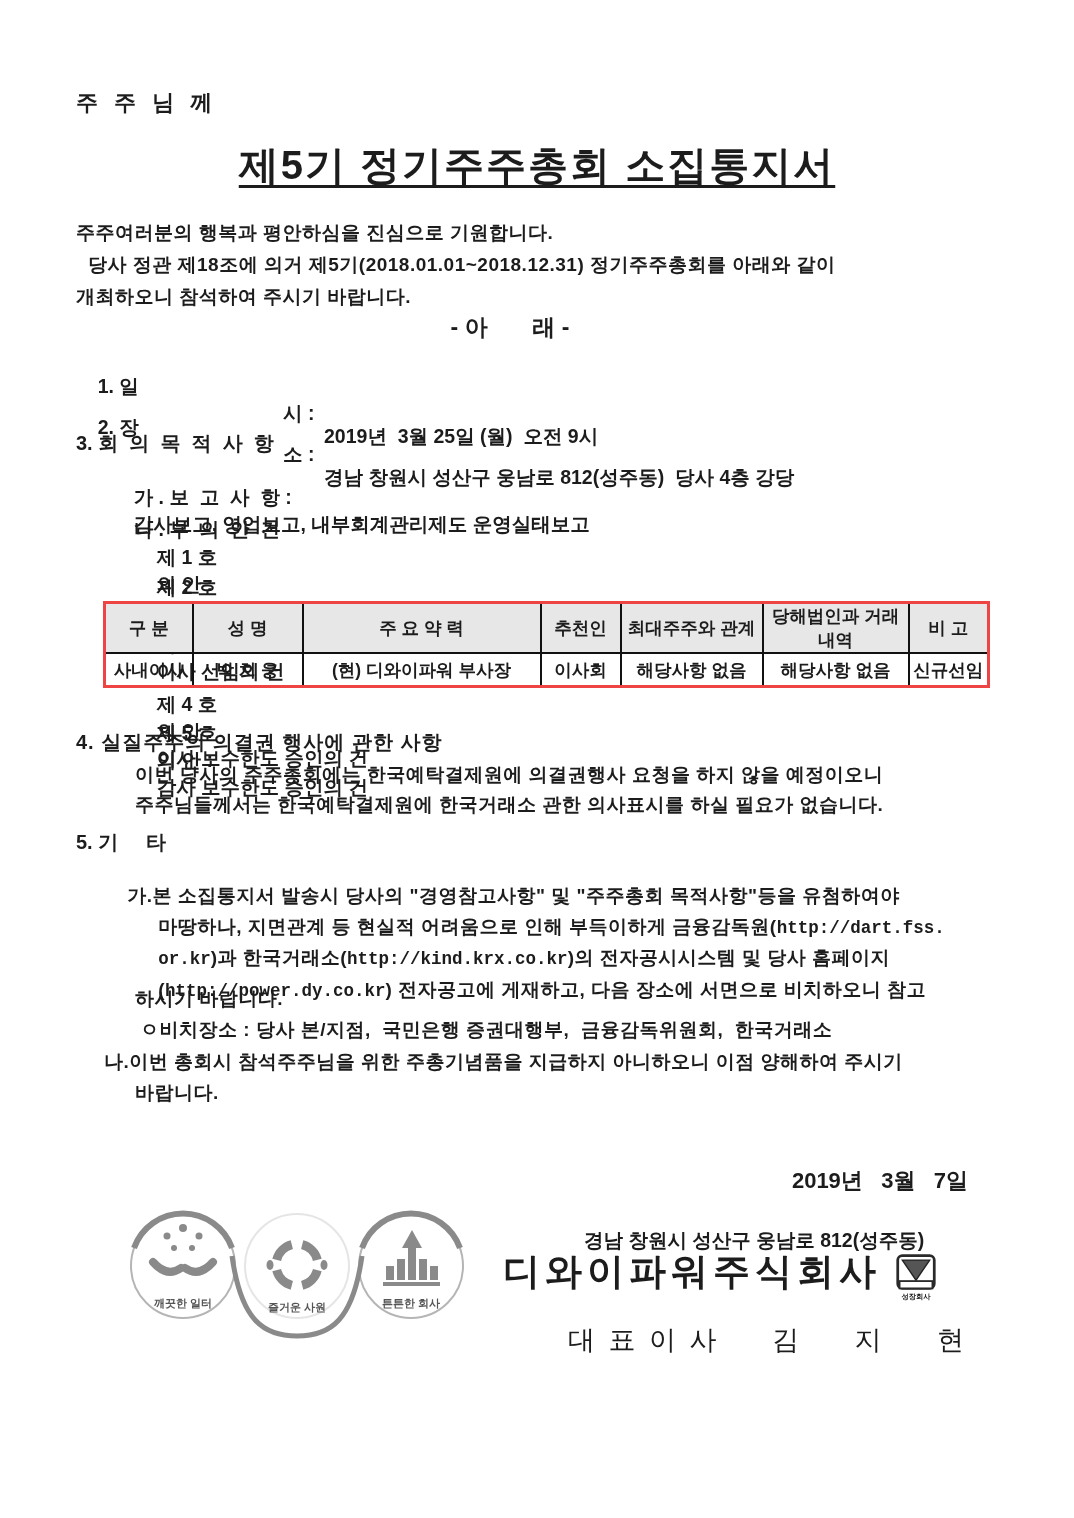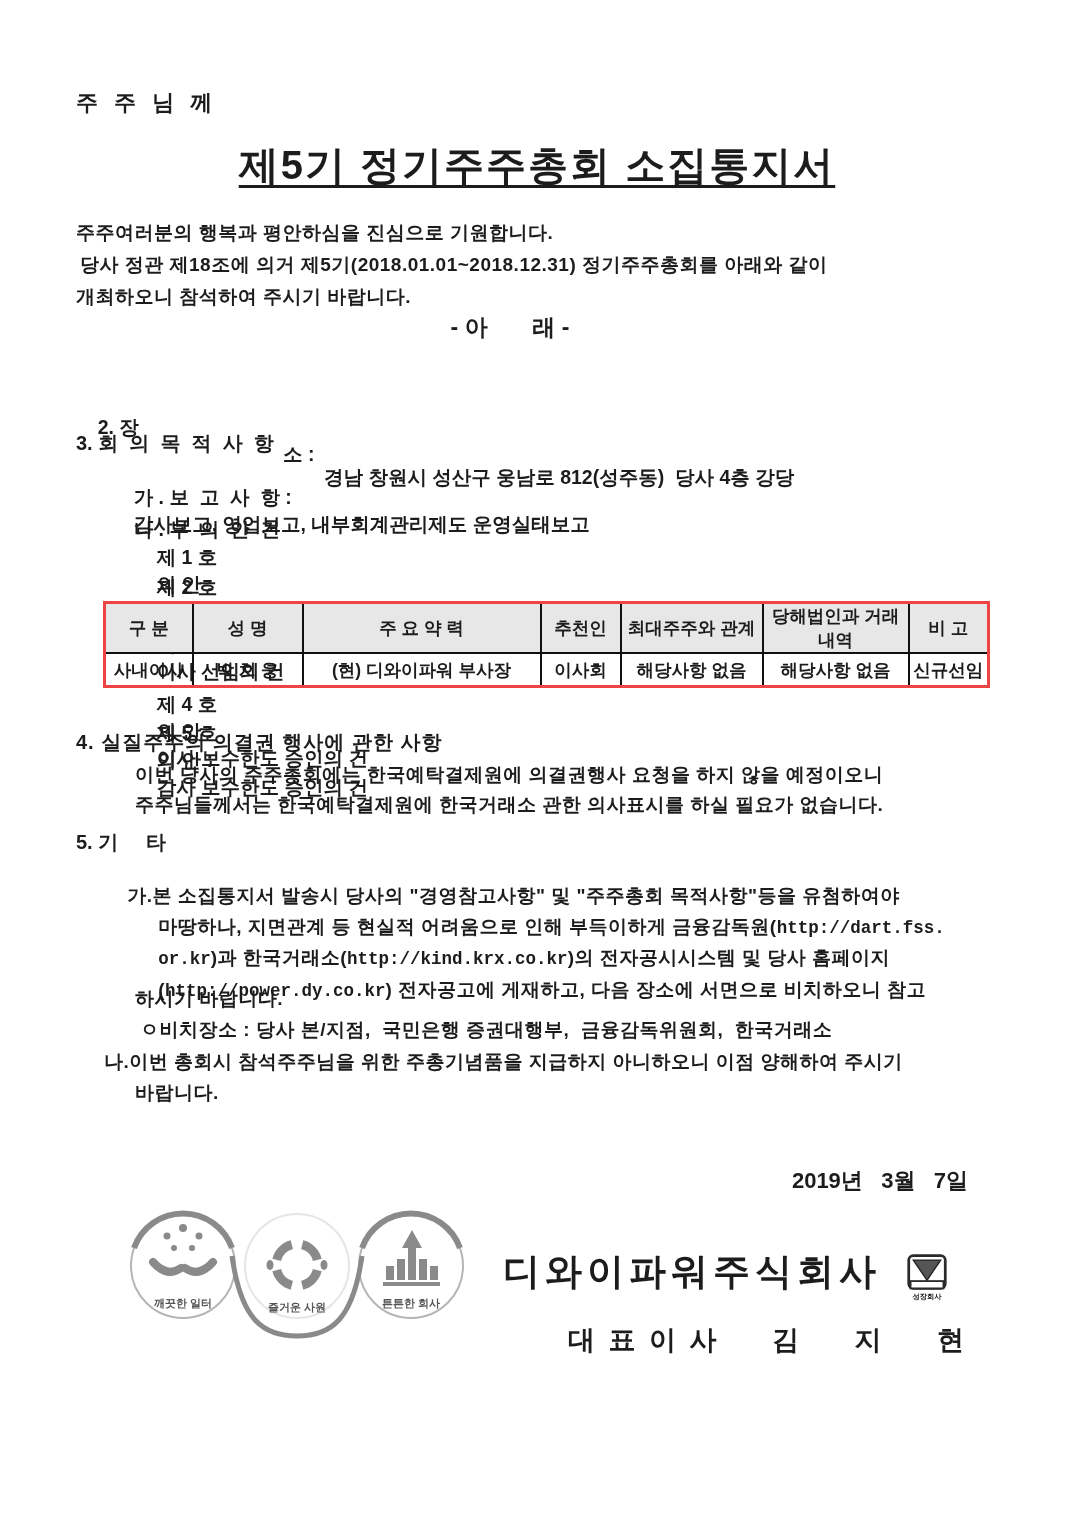--- a/index.html
+++ b/index.html
@@ -7,21 +7,21 @@
     position:relative;width:1074px;height:1518px;background:#fff;
     font-family:"Liberation Sans","DejaVu Sans",sans-serif;color:#1c1c1c;
     overflow:hidden;
   }
   .abs{position:absolute;white-space:pre;}
   .salutation{left:76px;top:88px;font-size:22px;font-weight:800;letter-spacing:5px;}
   .title{left:0;top:138px;width:1074px;text-align:center;font-size:40px;font-weight:800;
          letter-spacing:2px;text-decoration:underline;text-underline-offset:6px;text-decoration-thickness:3px;}
   .body-text{font-size:19px;font-weight:600;letter-spacing:.5px;}
   .intro1{left:76px;top:220px;}
-  .intro2{left:80px;top:252px;}
+  .intro2{left:88px;top:252px;}
   .intro3{left:76px;top:284px;}
   .divider{left:0;top:312px;width:1020px;text-align:center;font-size:23px;font-weight:800;}
   .item-row{left:76px;font-size:19.5px;font-weight:600;}
   .item1{top:350px;} .item2{top:391px;}
   .item-key{position:absolute;left:207px;}
   .item-val{position:absolute;left:248px;white-space:pre;}
   .sec3{left:76px;top:430px;font-size:20px;font-weight:700;}
   .sub-ga{left:112px;top:461px;} .sub-na{left:112px;top:493px;}
   .sub-row{font-size:19.5px;font-weight:600;}
   .agenda{font-size:19.5px;font-weight:600;left:135px;}
@@ -39,41 +39,46 @@
   .s4l1{left:135px;top:762px;} .s4l2{left:135px;top:792px;}
   .sec5h{left:76px;top:829px;font-size:20px;font-weight:800;}
   .g1{left:104px;top:861px;} .g2{left:135px;top:892px;} .g3{left:135px;top:923px;}
   .g4{left:135px;top:955px;} .g5{left:135px;top:986px;}
   .loc{left:140px;top:1017px;font-weight:800;}
   .n1{left:104px;top:1049px;} .n2{left:135px;top:1080px;}
   .bold{font-weight:800;text-align:right;}
   .mono{font-family:"Liberation Mono","DejaVu Sans Mono",monospace;font-size:17.5px;letter-spacing:0;}
   .date-line{left:0;top:1166px;width:968px;text-align:right;font-size:22px;font-weight:700;}
   .addr{left:584px;top:1227px;font-size:19.5px;font-weight:600;}
-  .company-row{left:503px;top:1252px;display:flex;align-items:flex-start;gap:25px;}
+  .company-row{left:503px;top:1252px;display:flex;align-items:flex-start;gap:14px;}
   .company-name{font-size:37px;font-weight:800;letter-spacing:5px;line-height:1.1;}
-  .ceo{left:568px;top:1322px;font-size:27px;font-weight:700;letter-spacing:3px;}
+  .ceo{left:568px;top:1322px;font-size:27px;font-weight:400;letter-spacing:3px;}
   .emblems{left:103px;top:1186px;}
   svg text{font-family:"Liberation Sans","DejaVu Sans",sans-serif;}
 </style>
 </head>
 <body>
 
 <div class="page">
 
   <div class="abs salutation">주 주 님 께</div>
 
   <div class="abs title">제5기 정기주주총회 소집통지서</div>
 
   <div class="abs body-text intro1">주주여러분의 행복과 평안하심을 진심으로 기원합니다.</div>
   <div class="abs body-text intro2">당사 정관 제18조에 의거 제5기(2018.01.01~2018.12.31) 정기주주총회를 아래와 같이</div>
   <div class="abs body-text intro3">개최하오니 참석하여 주시기 바랍니다.</div>
 
   <div class="abs divider">- 아       래 -</div>
 
+  <div class="abs item-row item1">
+    <span>1. 일</span>
+    <span class="item-key">시 :</span>
+    <span class="item-val">2019년  3월 25일 (월)  오전 9시</span>
+  </div>
   <div class="abs item-row item2">
     <span>2. 장</span>
     <span class="item-key">소 :</span>
     <span class="item-val">경남 창원시 성산구 웅남로 812(성주동)  당사 4층 강당</span>
   </div>
 
   <div class="abs sec3">3. 회  의  목  적  사  항</div>
   <div class="abs sub-row sub-ga">
     <span>가 . 보  고  사  항 :</span>
     <span>감사보고, 영업보고, 내부회계관리제도 운영실태보고</span>
@@ -208,20 +213,21 @@
         <rect x="309" y="62" width="8" height="14"></rect>
         <rect x="287" y="44" width="8" height="32"></rect>
         <polygon points="291,26 281,44 301,44"></polygon>
       </g>
       <text x="62" y="103" text-anchor="middle" font-size="11" font-weight="bold" fill="#555">깨끗한 일터</text>
       <text x="176" y="107" text-anchor="middle" font-size="11" font-weight="bold" fill="#555">즐거운 사원</text>
       <text x="290" y="103" text-anchor="middle" font-size="11" font-weight="bold" fill="#555">튼튼한 회사</text>
     </svg>
   </div>
 
+  <div class="abs addr">경남 창원시 성산구 웅남로 812(성주동)</div>
 
   <div class="abs company-row">
     <span class="company-name">디와이파워주식회사</span>
     <svg width="42" height="60" viewBox="0 0 46 64">
       <rect x="3" y="3" width="40" height="36" rx="5" fill="#ffffff" stroke="#2a2a2a" stroke-width="3"></rect>
       <polygon points="8,8 38,8 23,30" fill="#555555" stroke="#222222" stroke-width="1.5"></polygon>
       <rect x="5" y="31" width="36" height="8" fill="#ffffff" stroke="#2a2a2a" stroke-width="2"></rect>
       <text x="23" y="51" text-anchor="middle" font-size="8" font-weight="bold" fill="#222">성장회사</text>
     </svg>
   </div>

